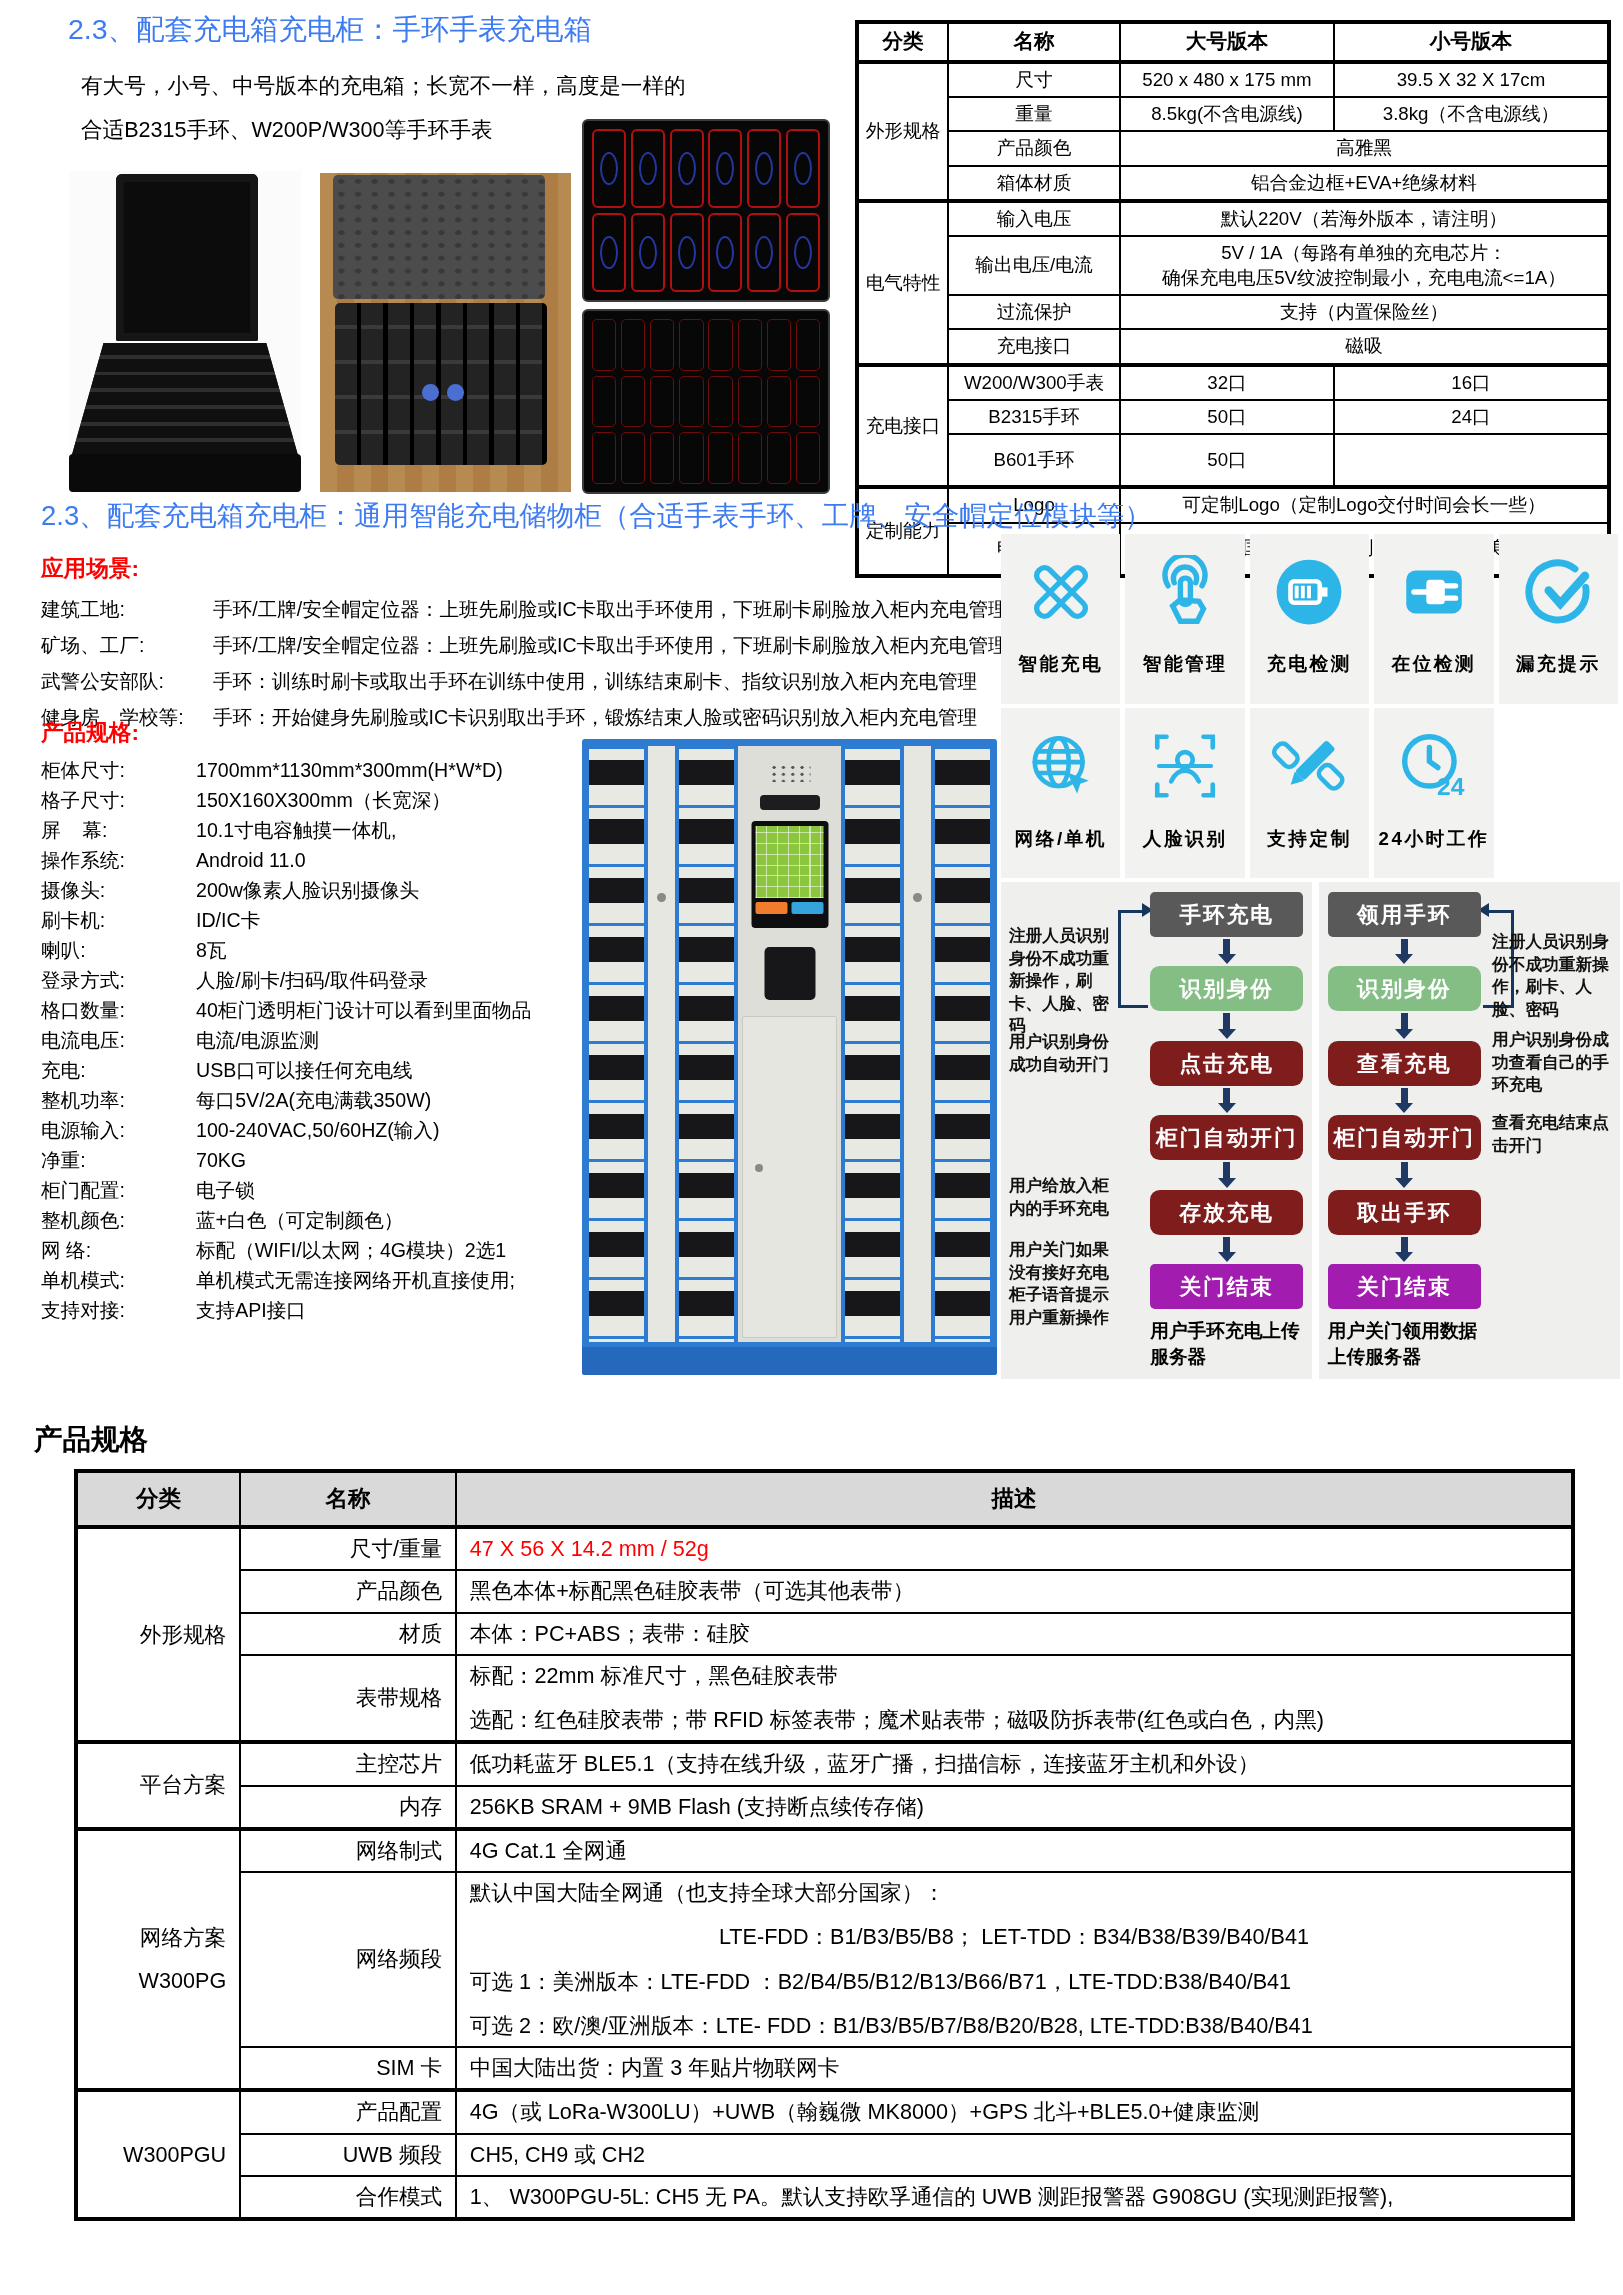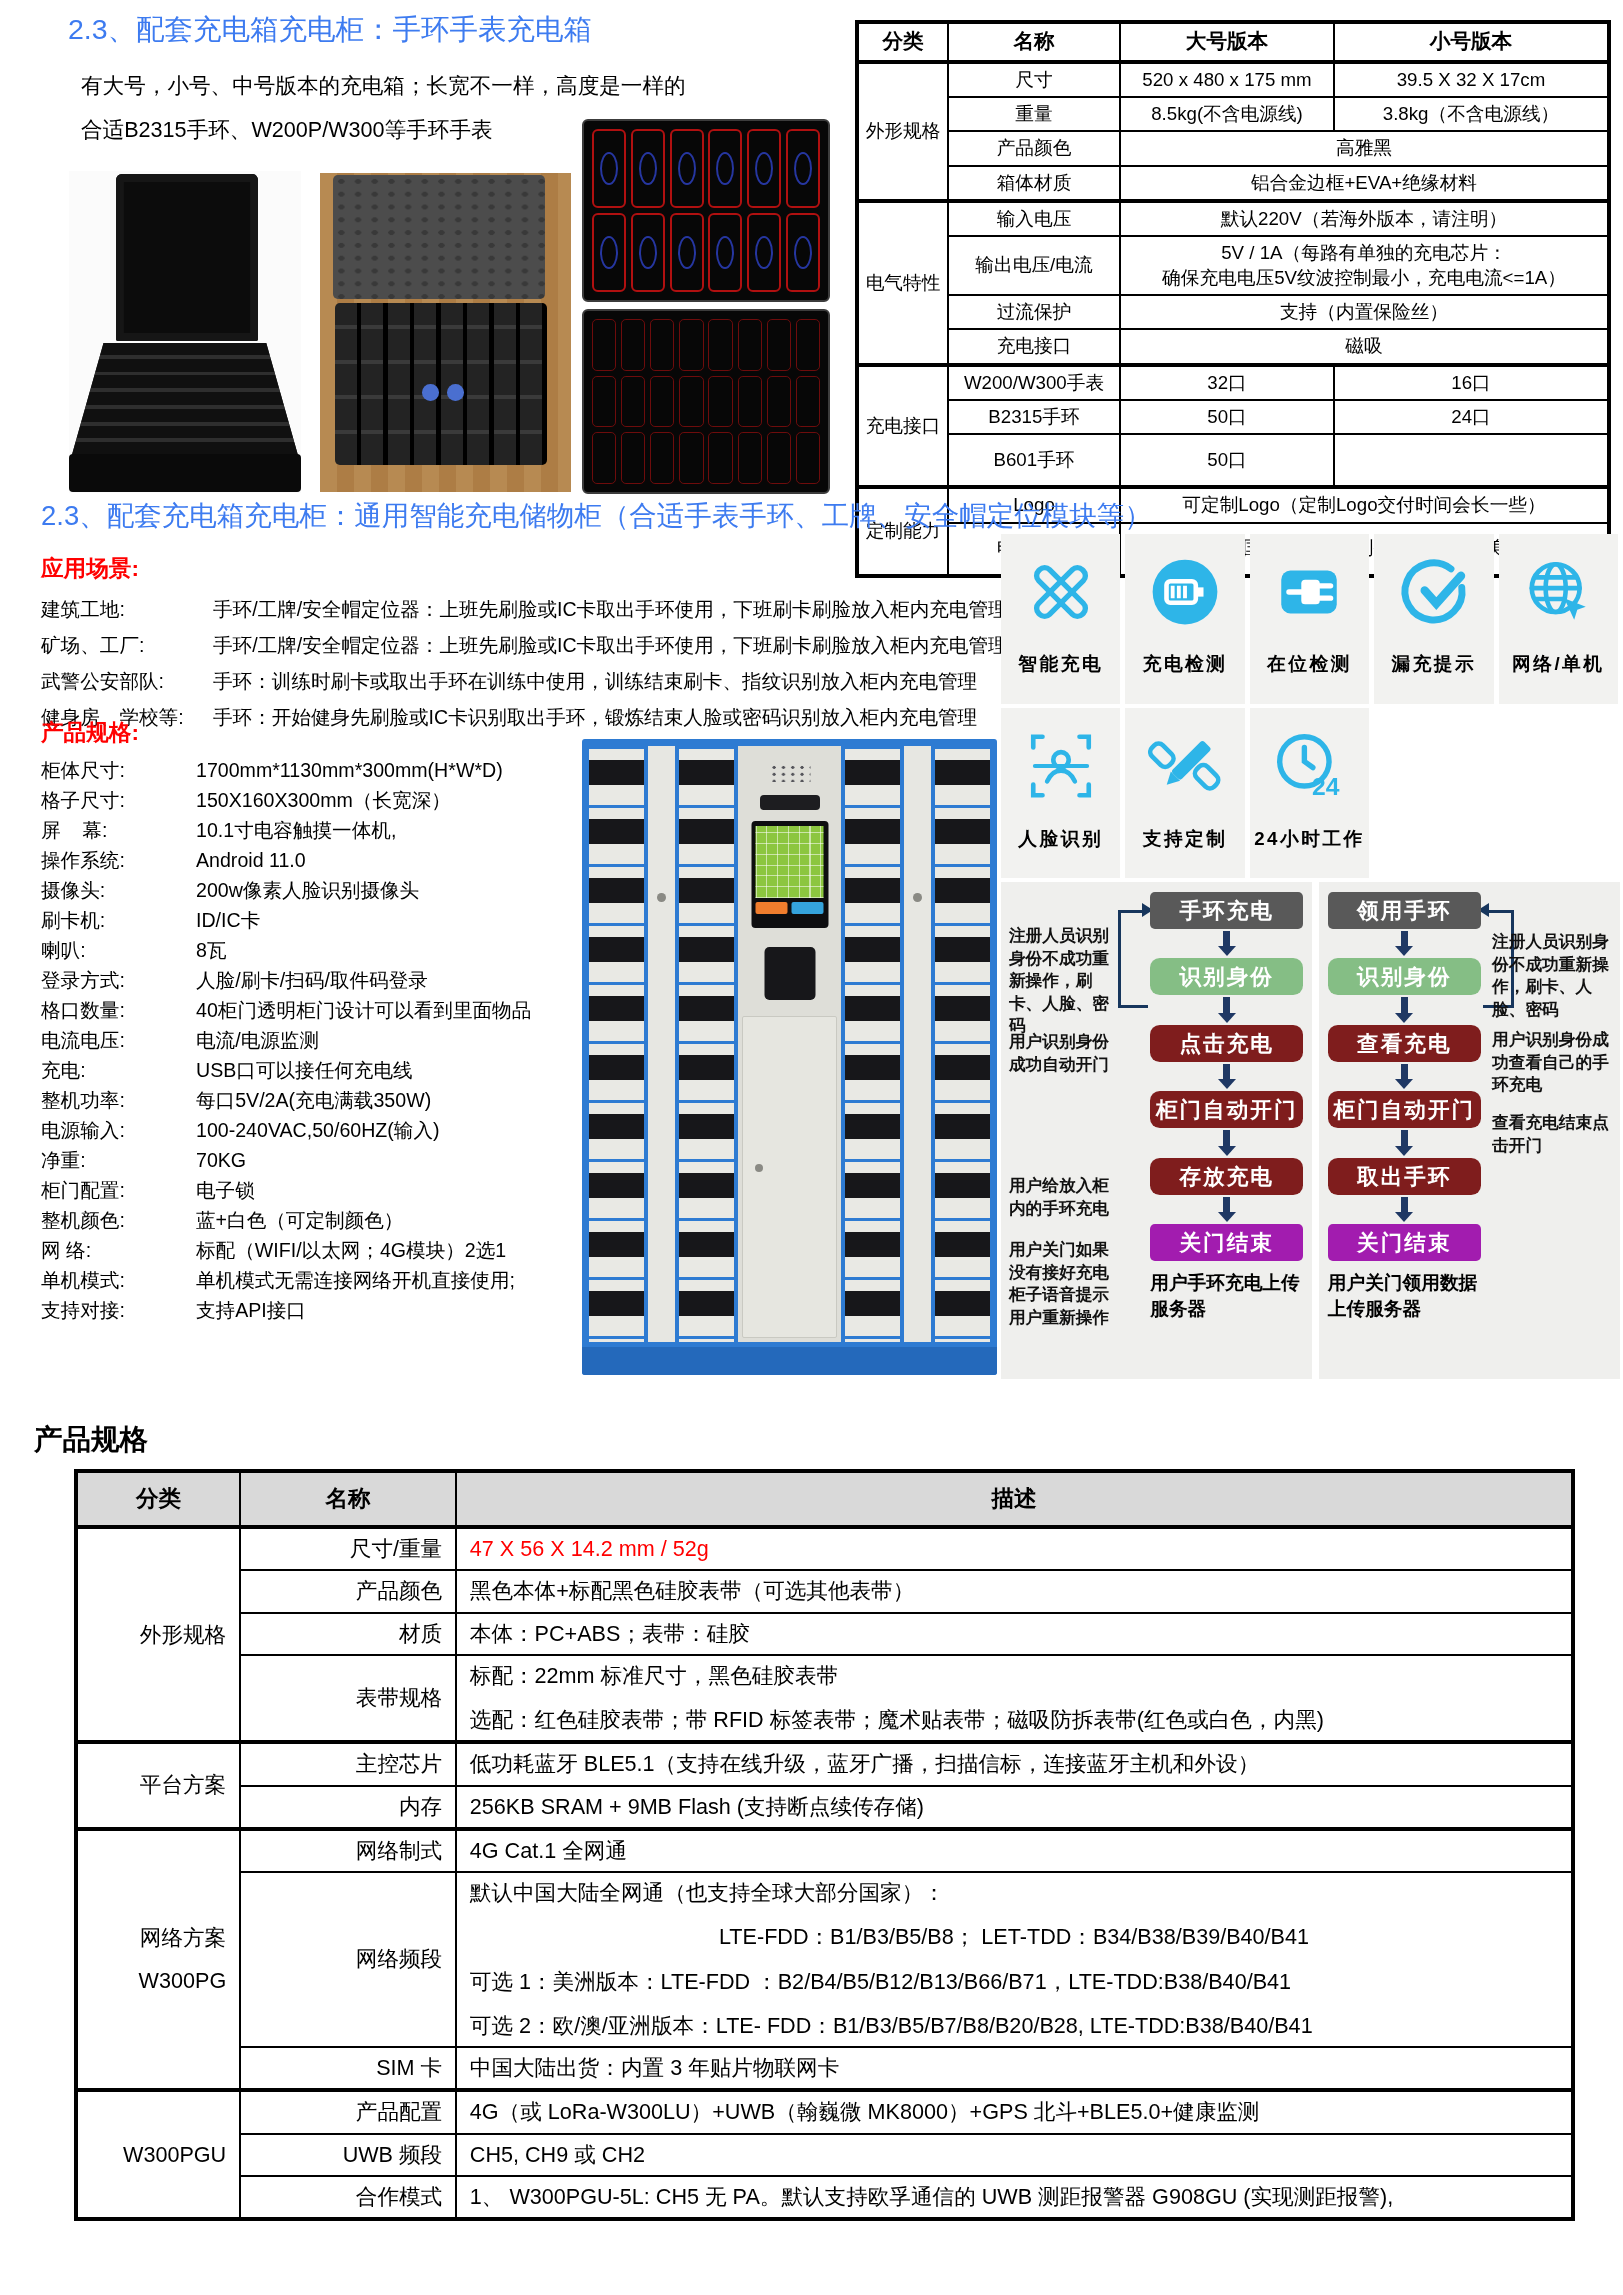--- a/index.html
+++ b/index.html
@@ -73,21 +73,21 @@
   .feat svg{width:74px;height:74px}
   .feat-label{font-weight:bold;font-size:18.7px;letter-spacing:2.5px;white-space:nowrap}
 
   
   .flow{position:absolute;background:#efefed}
   #flowL{left:1001px;top:882px;width:311px;height:497px}
   #flowR{left:1319px;top:882px;width:301px;height:497px}
   .fcol{position:absolute;top:9.8px;width:153px;display:flex;flex-direction:column}
   #flowL .fcol{right:8.8px}
   #flowR .fcol{left:8.8px}
-  .fbox{height:37px;display:flex;align-items:center;justify-content:center;color:#fff;font-weight:bold;font-size:21.6px;letter-spacing:2px;flex:none}
+  .fbox{height:45px;display:flex;align-items:center;justify-content:center;color:#fff;font-weight:bold;font-size:21.6px;letter-spacing:2px;flex:none}
   .c-dark{background:#595959;border-radius:4.9px}
   .c-green{background:#85BE85;border-radius:9.8px}
   .c-blue{background:#7f1d1d;border-radius:9.8px}
   .c-gray{background:#a21caf;border-radius:4.9px}
   .farrow{width:6.9px;height:15.7px;background:#1F3864;margin:2px auto 11.8px;position:relative;flex:none}
   .farrow::after{content:'';position:absolute;left:50%;top:100%;transform:translateX(-50%);border:9.8px solid transparent;border-top:10.8px solid #1F3864;border-bottom:0}
   .ffoot{margin-top:8.8px;font-size:18.7px;font-weight:bold;line-height:25.5px}
   .fnote{position:absolute;font-size:16.7px;line-height:22.6px;font-weight:bold;color:#111}
   #flowL .fnote{left:7.9px;width:108px}
   #flowR .fnote{left:173px;width:122px}
@@ -391,20 +391,29 @@
             <g transform="rotate(45 48 48)">
               <rect x="38" y="8" width="20" height="80" rx="9"></rect>
             </g>
             <g transform="rotate(-45 48 48)">
               <rect x="38" y="8" width="20" height="80" rx="9"></rect>
             </g>
           </svg></span>
       <span class="feat-label">智能充电</span>
     </div>
     <div class="feat">
+      <span><svg viewBox="0 0 96 96" fill="none" stroke="#2EB5E8" stroke-width="7" stroke-linecap="round">
+            <path d="M26 40a26 26 0 1 1 44 0"></path>
+            <path d="M34 36a15 15 0 1 1 28 0"></path>
+            <rect x="42" y="30" width="13" height="34" rx="6"></rect>
+            <path d="M42 58l-10 8 10 20h22l8-16-6-10z"></path>
+          </svg></span>
+      <span class="feat-label">智能管理</span>
+    </div>
+    <div class="feat">
       <span><svg viewBox="0 0 96 96">
             <circle cx="48" cy="48" r="42" fill="#2EB5E8"></circle>
             <rect x="24" y="34" width="38" height="28" rx="5" fill="none" stroke="#fff" stroke-width="6"></rect>
             <rect x="64" y="42" width="8" height="12" fill="#fff"></rect>
             <path d="M32 40v16M40 40v16M48 40v16" stroke="#fff" stroke-width="5"></path>
           </svg></span>
       <span class="feat-label">充电检测</span>
     </div>
     <div class="feat">
       <span><svg viewBox="0 0 96 96">

